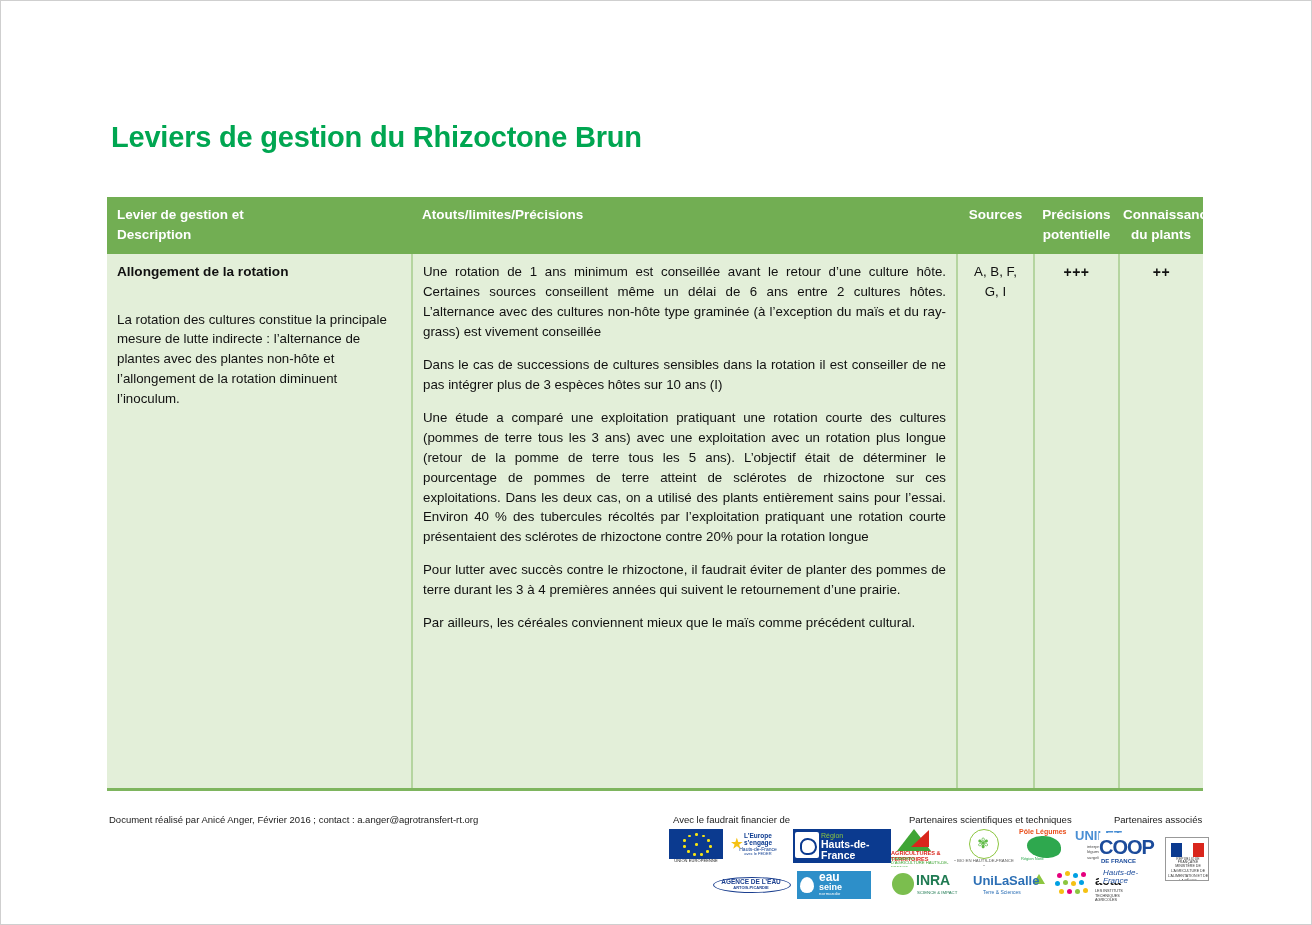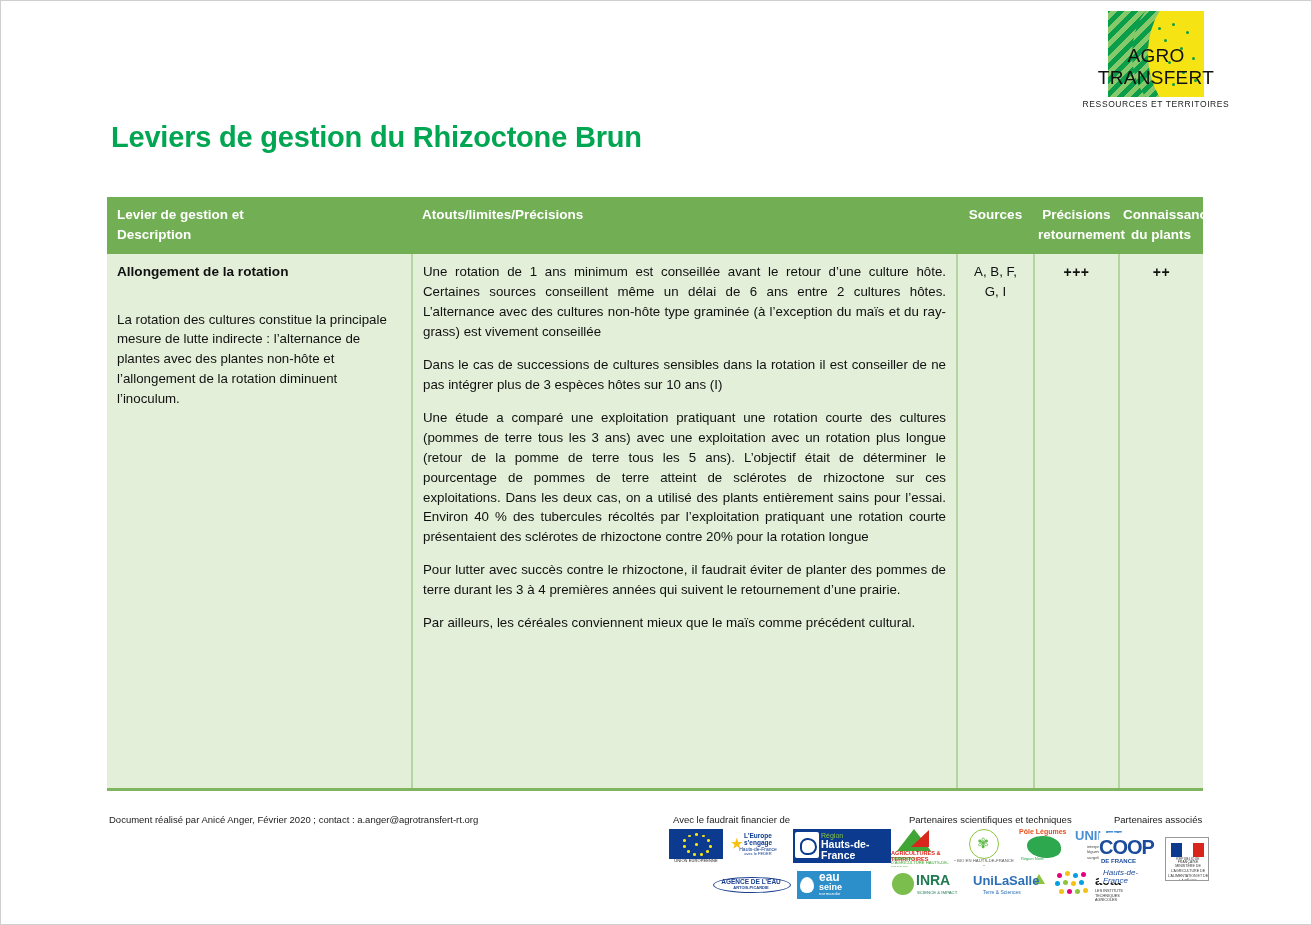--- a/index.html
+++ b/index.html
@@ -320,41 +320,20 @@
   .l-min .fr { position:absolute; left: 5px; top: 5px; width: 34px; height: 14px; }
   .l-min .fr span { position:absolute; top:0; width: 11px; height: 14px;}
   .l-min .t1 { position:absolute; left:0; top:20px; width:44px; text-align:center; font-size:3.3px; color:#333; letter-spacing:.2px;}
   .l-min .t2 { position:absolute; left:0; top:26px; width:44px; text-align:center; font-size:3.6px; color:#333; line-height:1.4;}
 </style>
 </head>
 <body>
 
 <div class="page">
 
-  <div class="logo-wrap">
-    <div class="logo-square">
-      <div class="logo-stripes"></div>
-      <div class="logo-curve"></div>
-      <div class="logo-curve2"></div>
-      <div class="logo-dots">
-        <i style="left:64px;top:12px"></i>
-          <i style="left:78px;top:20px"></i>
-        <i style="left:56px;top:28px"></i>
-          <i style="left:72px;top:36px"></i>
-        <i style="left:84px;top:46px"></i>
-          <i style="left:60px;top:50px"></i>
-        <i style="left:74px;top:60px"></i>
-          <i style="left:86px;top:68px"></i>
-        <i style="left:64px;top:72px"></i>
-          <i style="left:50px;top:16px"></i>
-      </div>
-    </div>
-    <div class="logo-text">AGRO TRANSFERT</div>
-    <div class="logo-sub">RESSOURCES ET TERRITOIRES</div>
-  </div>
 
   <div class="doc-title">Leviers de gestion du Rhizoctone Brun</div>
 
   <table class="tbl">
     <colgroup>
       <col class="col-desc">
         <col class="col-atouts">
         <col class="col-src">
         <col class="col-eff">
         <col class="col-conn">
@@ -366,21 +345,21 @@
           <div>Description</div>
         </th>
         <th>
           <div>Atouts/limites/Précisions</div>
         </th>
         <th class="c">
           <div>Sources</div>
         </th>
         <th class="c">
           <div>Précisions</div>
-          <div>retournement</div>
+          <div>potentielle</div>
         </th>
         <th class="c">
           <div>Connaissance</div>
           <div>du plants</div>
         </th>
       </tr>
     </thead>
     <tbody>
       <tr class="cell-pad-row">
         <td>
@@ -398,21 +377,21 @@
         <td class="c">
           <span class="mark">+++</span>
         </td>
         <td class="c">
           <span class="mark">++</span>
         </td>
       </tr>
     </tbody>
   </table>
 
-  <div class="footer-note">Document réalisé par Anicé Anger, Février 2020 ; contact : a.anger@agrotransfert-rt.org</div>
+  <div class="footer-note">Document réalisé par Anicé Anger, Février 2016 ; contact : a.anger@agrotransfert-rt.org</div>
 
   <div class="fgroup-title ft-fin">Avec le faudrait financier de</div>
   <div class="fgroup-title ft-sci">Partenaires scientifiques et techniques</div>
   <div class="fgroup-title ft-ass">Partenaires associés</div>
 
   <div class="logos-fin">
     <div class="lbox eu-flag">
       <div class="eu-stars">
         <i style="left:26px;top:4px"></i>
           <i style="left:33px;top:5.5px"></i>

